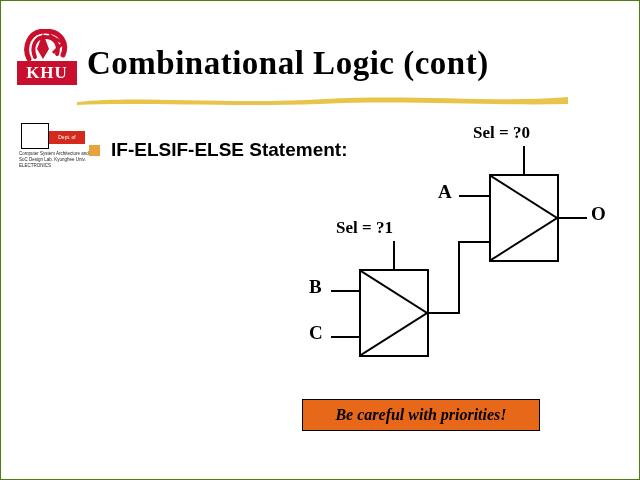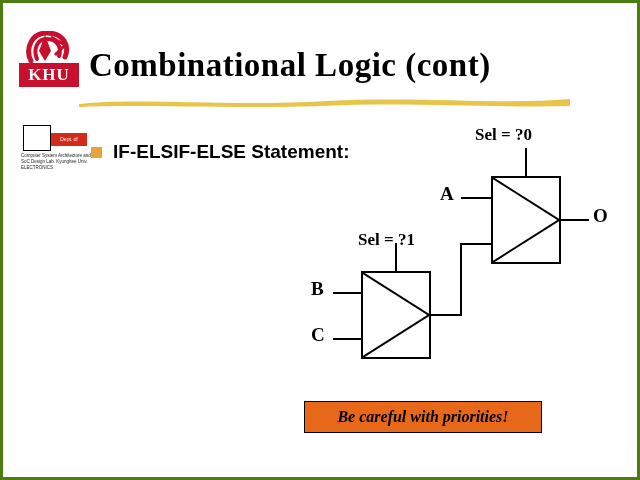--- a/index.html
+++ b/index.html
@@ -10,21 +10,21 @@
     width: 640px;
     height: 480px;
     background: #ffffff;
     font-family: "Liberation Sans", sans-serif;
     overflow: hidden;
   }
   #slide {
     position: relative;
     width: 640px;
     height: 480px;
-    border: 3px solid #4d7c0f;
+    border: 1px solid #4d7c0f;
     box-sizing: border-box;
     background: #ffffff;
   }
 
   
   .khu-logo {
     position: absolute;
     left: 16px;
     top: 28px;
     width: 60px;
@@ -269,20 +269,20 @@
     <div class="wire wire-h" style="left:30px; top:169px; width:28px;"></div>
 
     <div class="wire wire-h" style="left:30px; top:215px; width:28px;"></div>
 
     <div class="wire wire-h" style="left:128px; top:191px; width:30px;"></div>
     <div class="wire wire-v" style="left:157px; top:120px; height:73px;"></div>
 
     <div class="lbl lbl-sel" style="left:172px; top:2px;">Sel = ?0</div>
     <div class="lbl lbl-sig" style="left:137px; top:60px;">A</div>
     <div class="lbl lbl-sig" style="left:290px; top:82px;">O</div>
-    <div class="lbl lbl-sel" style="left:35px; top:107px;margin-left:20px;">Sel = ?1</div>
+    <div class="lbl lbl-sel" style="left:35px; top:97px;">Sel = ?1</div>
     <div class="lbl lbl-sig" style="left:8px; top:155px;">B</div>
     <div class="lbl lbl-sig" style="left:8px; top:201px;">C</div>
   </div>
 
   <div class="warn-box">Be careful with priorities!</div>
 
 </div>
 
 </body></html>

